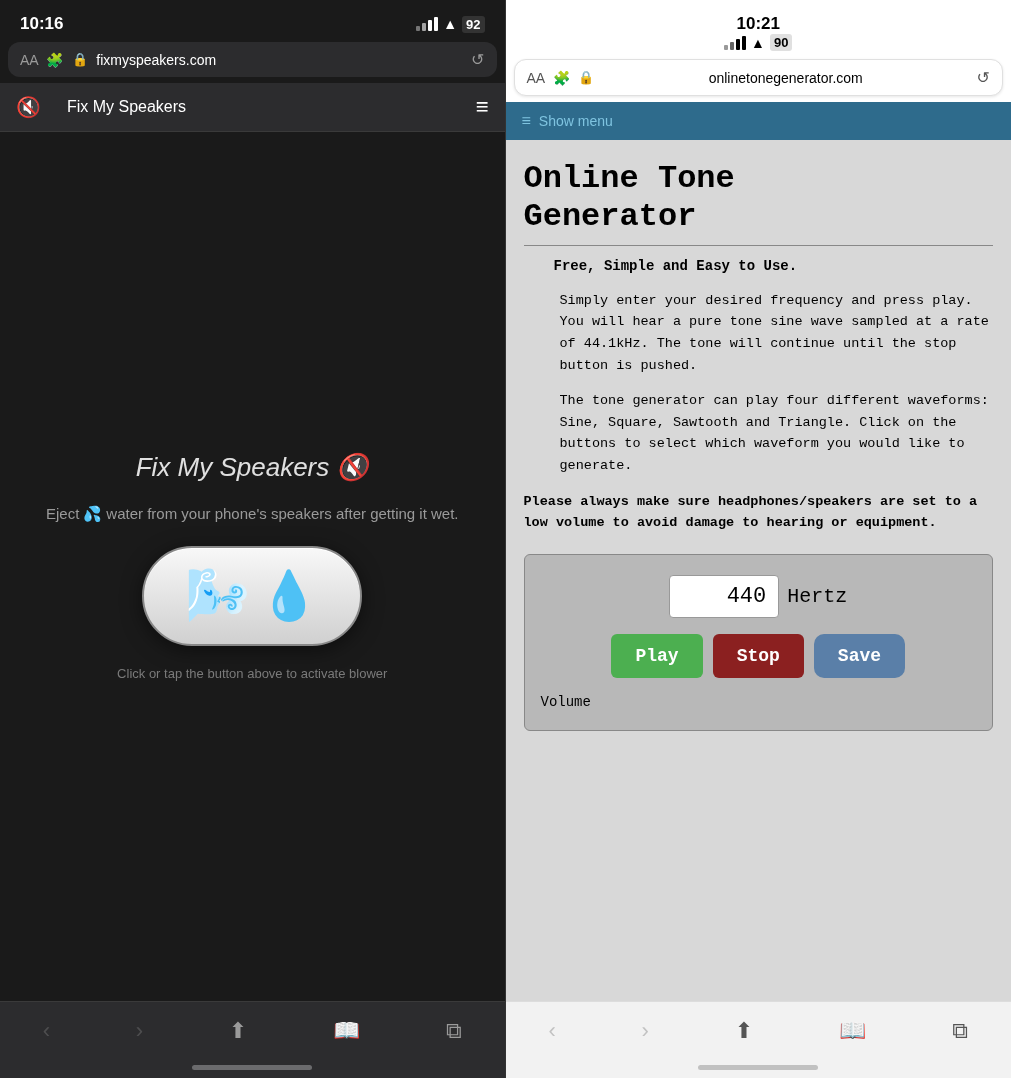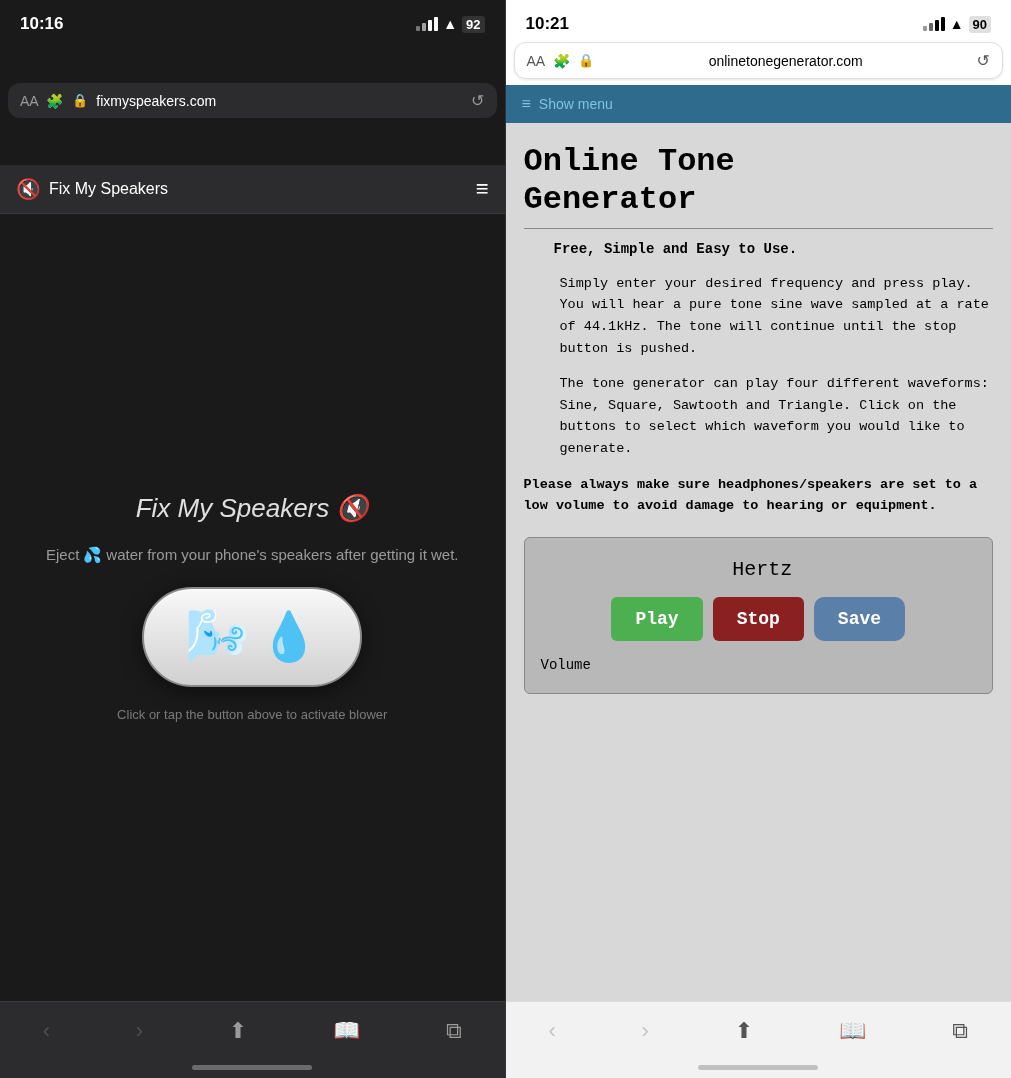--- a/index.html
+++ b/index.html
@@ -13,21 +13,20 @@
     }
 
     
     .left-panel {
       width: 505px;
       height: 1078px;
       background: #1a1a1a;
       display: flex;
       flex-direction: column;
       position: relative;
-      gap: 41px;
     }
 
     
     .status-bar-left {
       display: flex;
       justify-content: space-between;
       align-items: center;
       padding: 14px 20px 8px;
       background: #1a1a1a;
     }
@@ -85,20 +84,21 @@
     .brand-left {
       display: flex;
       align-items: center;
       gap: 8px;
     }
     .brand-icon { font-size: 20px; }
     .brand-name {
       color: #fff;
       font-size: 16px;
       font-weight: 500;
+      margin-left: 18px;
     }
     .hamburger {
       color: #fff;
       font-size: 22px;
       line-height: 1;
     }
 
     
     .main-content-left {
       flex: 1;
@@ -182,20 +182,21 @@
       position: relative;
     }
 
     
     .status-bar-right {
       display: flex;
       justify-content: space-between;
       align-items: center;
       padding: 14px 20px 8px;
       background: #fff;
+      flex-direction: column;
     }
     .status-time-right {
       font-size: 17px;
       font-weight: 600;
       color: #000;
     }
     .status-icons-right {
       display: flex;
       align-items: center;
       gap: 5px;
@@ -489,20 +490,21 @@
   <div class="main-content-right">
     <h1 class="page-title">Online Tone<br>Generator</h1>
     <hr class="title-divider">
     <p class="tagline">Free, Simple and Easy to Use.</p>
     <p class="description-para">Simply enter your desired frequency and press play. You will hear a pure tone sine wave sampled at a rate of 44.1kHz. The tone will continue until the stop button is pushed.</p>
     <p class="description-para">The tone generator can play four different waveforms: Sine, Square, Sawtooth and Triangle. Click on the buttons to select which waveform you would like to generate.</p>
     <p class="warning-para">Please always make sure headphones/speakers are set to a low volume to avoid damage to hearing or equipment.</p>
 
     <div class="tone-box">
       <div class="frequency-row">
+        <input class="frequency-input" type="text" value="440" style="">
         <span class="hertz-label">Hertz</span>
       </div>
       <div class="buttons-row">
         <button class="play-btn">Play</button>
         <button class="stop-btn">Stop</button>
         <button class="save-btn">Save</button>
       </div>
       <span class="volume-label">Volume</span>
     </div>
   </div>

